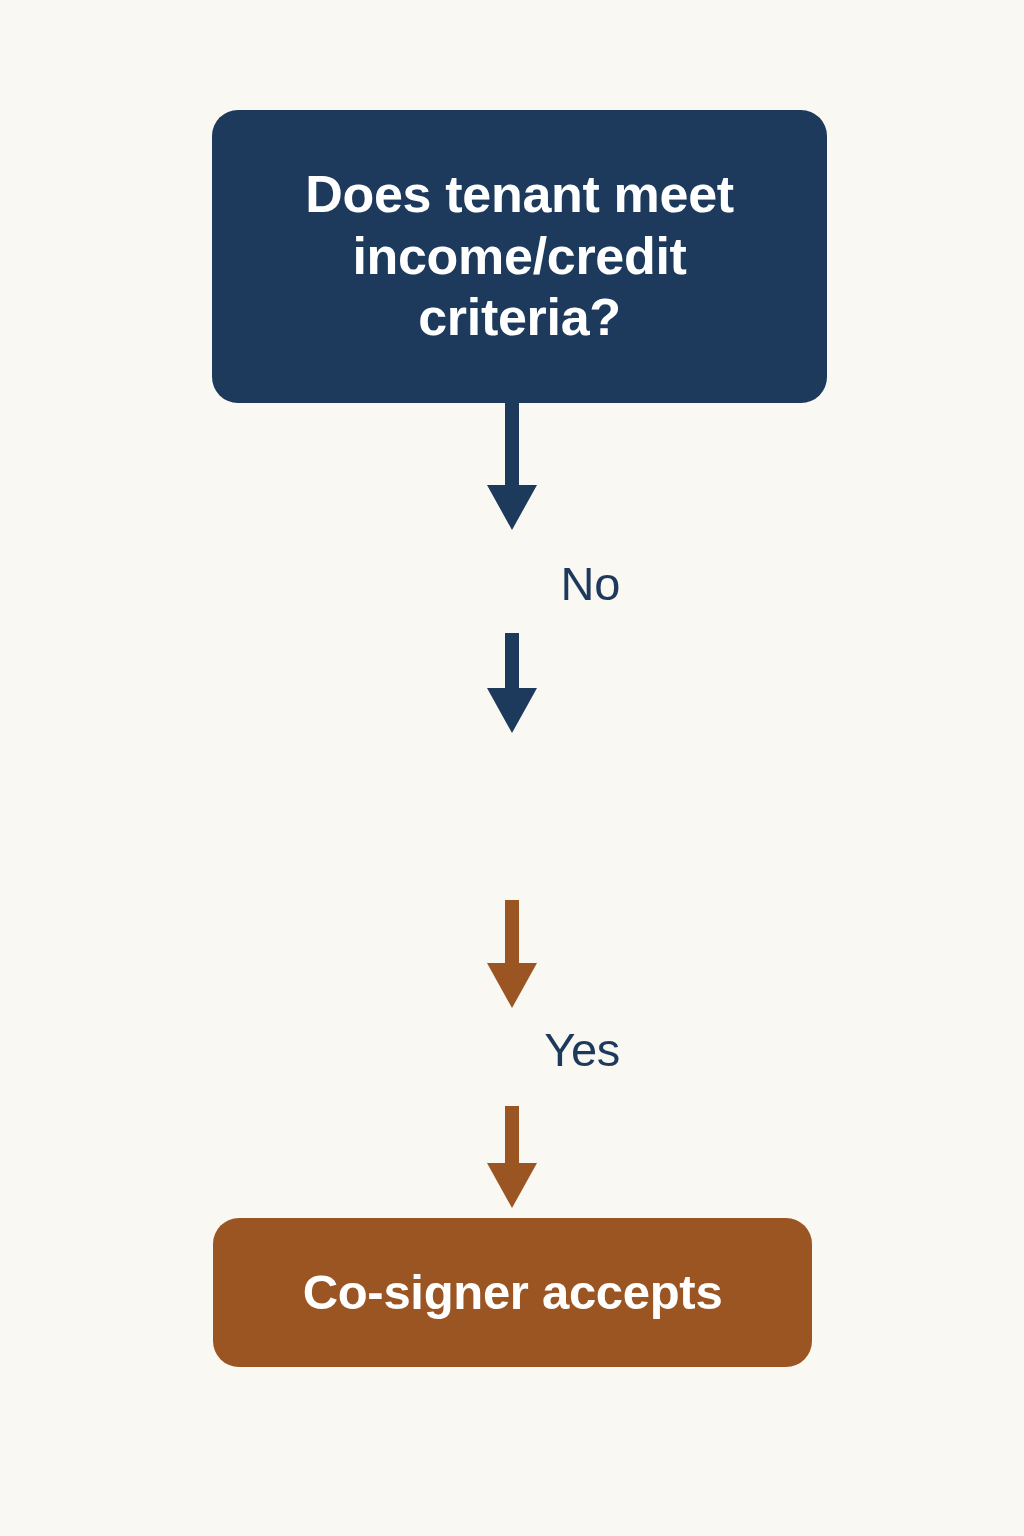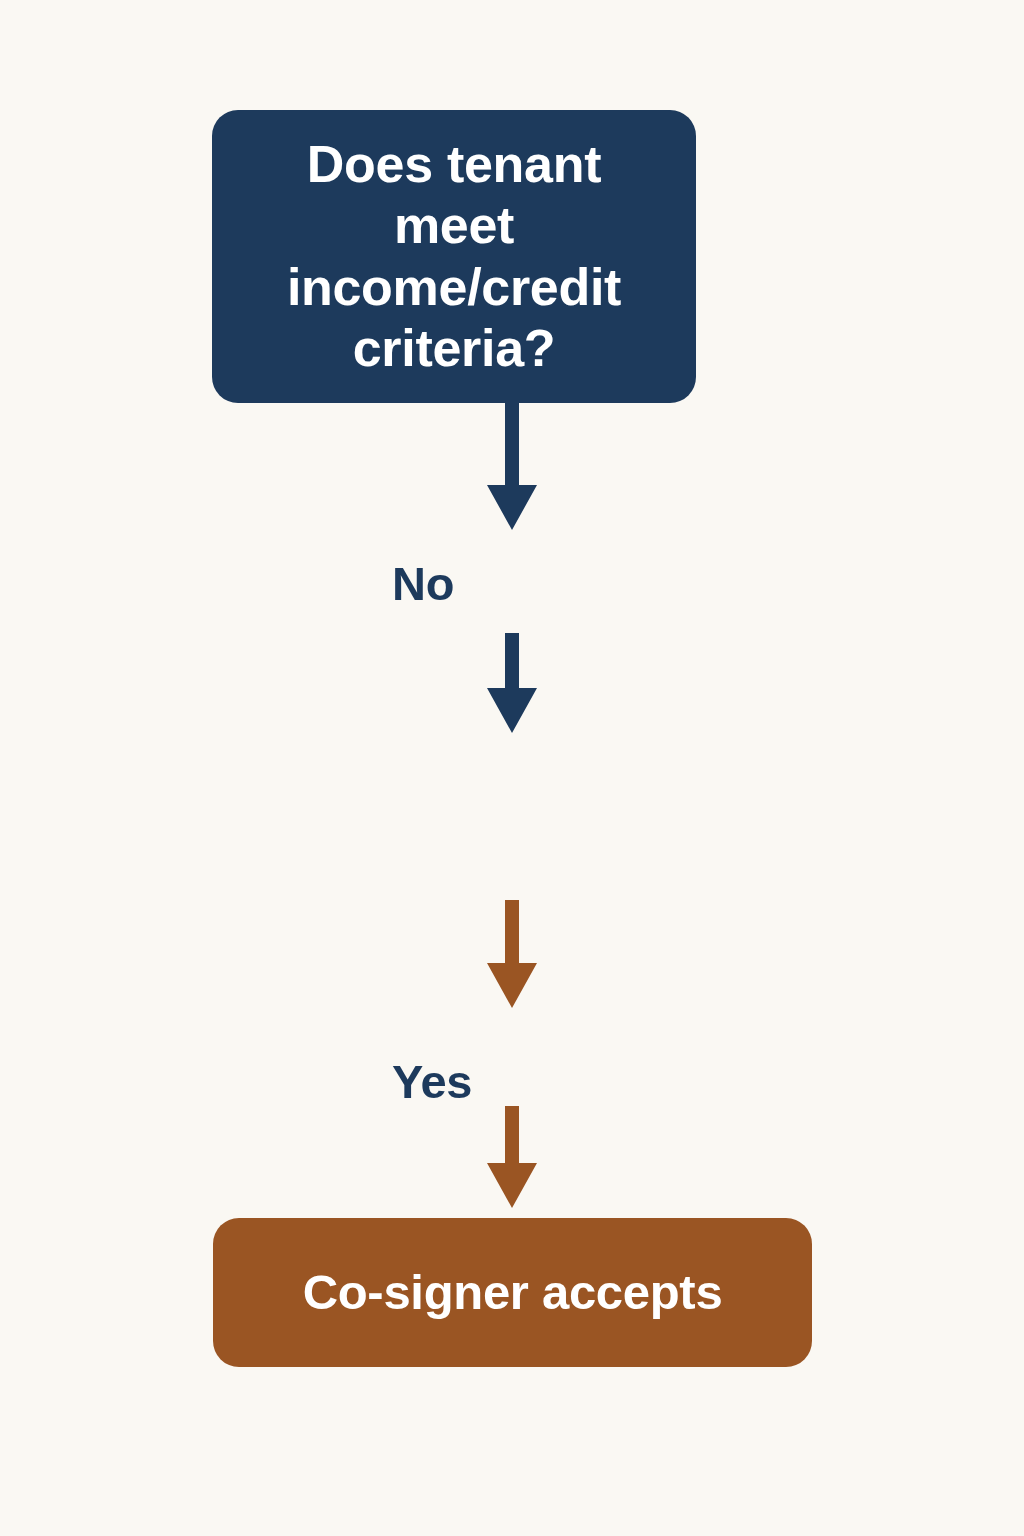--- a/index.html
+++ b/index.html
@@ -30,21 +30,21 @@
     color: #ffffff;
     border-radius: 26px;
     padding: 10px 30px;
     letter-spacing: -0.3px;
     font-weight: 700;
     line-height: 1.18;
   }
   .node-decision-primary {
     left: 212px;
     top: 110px;
-    width: 484px;
+    width: 615px;
     height: 293px;
     background: #1d3a5c;
     font-size: 52px;
   }
   .node-decision-secondary {
     left: 213px;
     top: 751px;
     width: 599px;
     height: 152px;
     background: #9a5523;
@@ -70,29 +70,29 @@
     top: 0;
     width: 1024px;
     height: 1536px;
     pointer-events: none;
   }
 
   
   .edge-label {
     position: absolute;
     color: #1d3a5c;
-    font-weight: 700;
+    font-weight: 400;
     font-size: 47px;
     letter-spacing: -0.3px;
-    text-align: left;
+    text-align: right;
     width: 240px;
-    left: 392px;
+    left: 380px;
   }
   .edge-label-no  { top: 556px; }
-  .edge-label-yes { top: 1022px; margin-top: 32px; }
+  .edge-label-yes { top: 1022px; }
 </style>
 </head>
 <body>
 
 <div id="flowchart">
 
   <svg class="connector" viewBox="0 0 1024 1536" aria-hidden="true">
 
     <g>
       <path d="M 505 400 L 519 400 L 519 485 L 537 485 L 512 530 L 487 485 L 505 485 Z" fill="#1d3a5c"></path>

